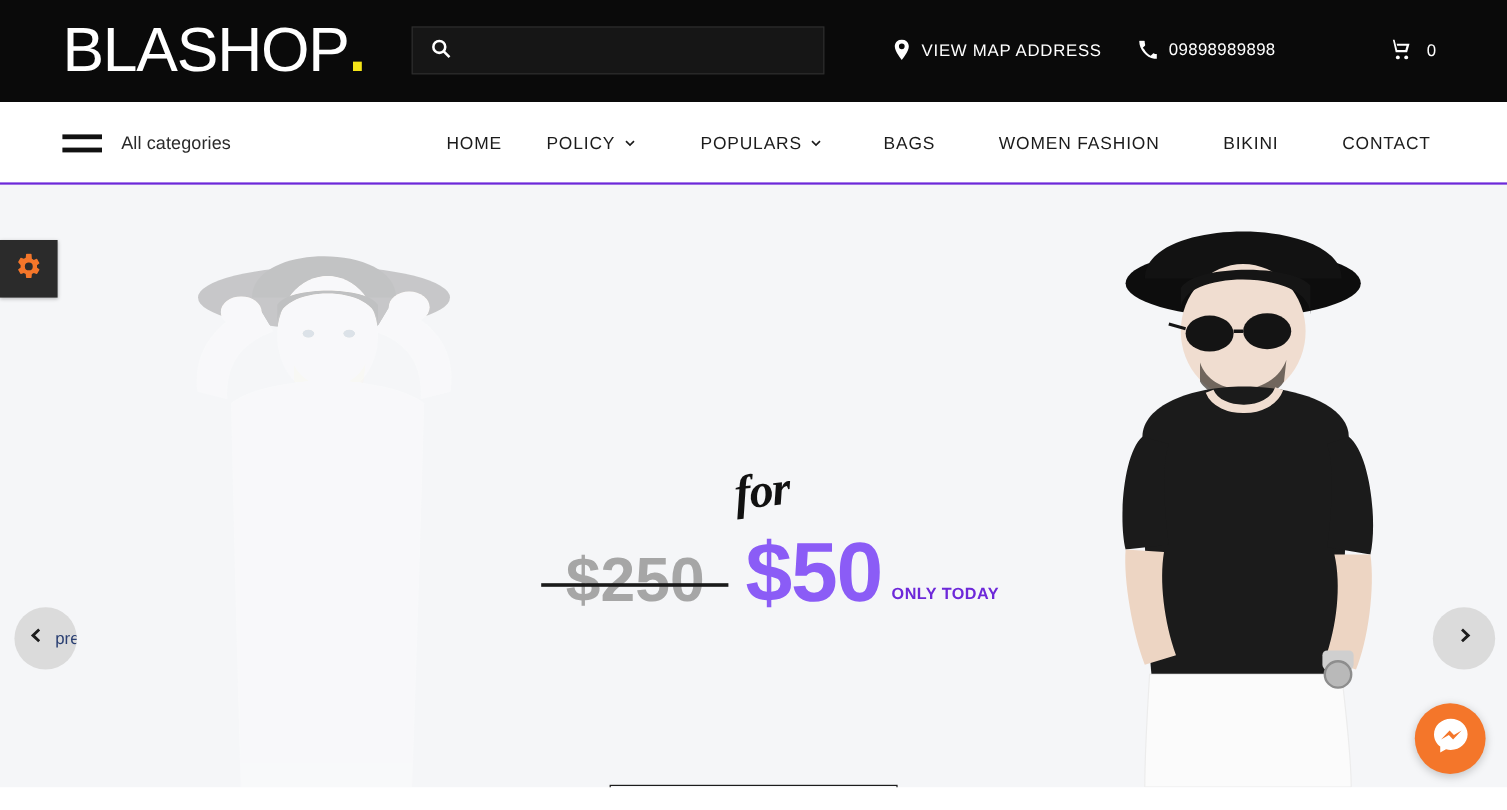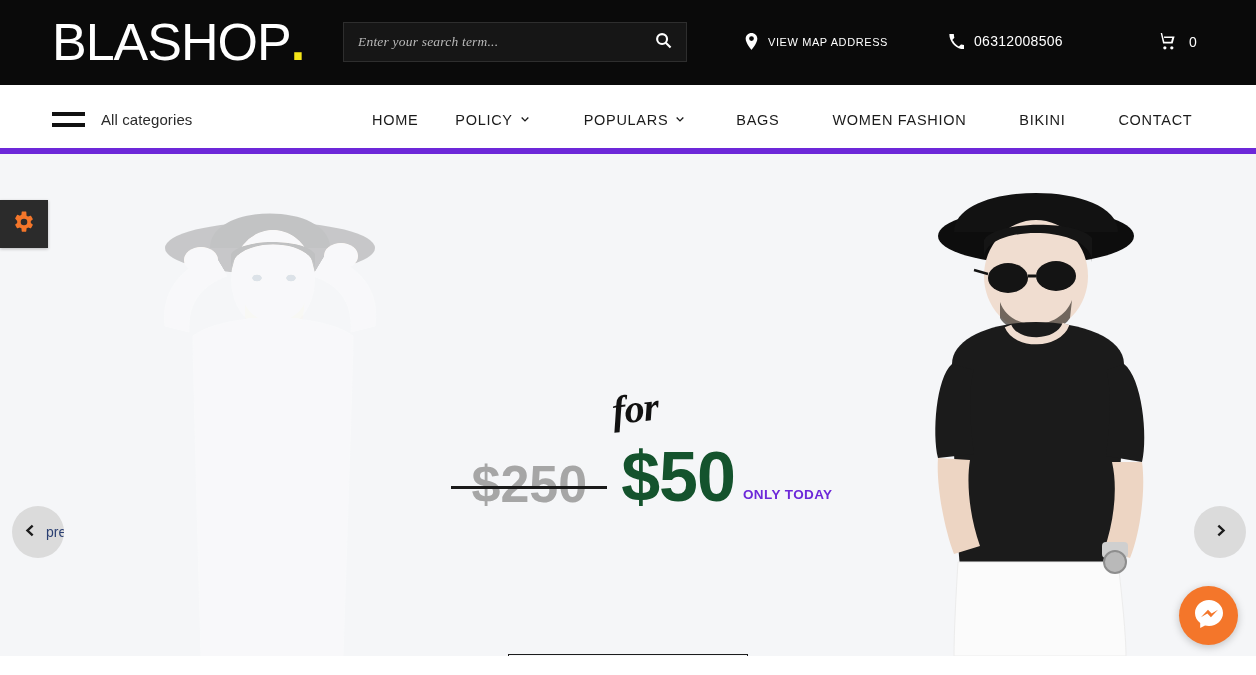--- a/index.html
+++ b/index.html
@@ -35,29 +35,29 @@
   }
   .searchbtn svg{ width:17px; height:17px; }
 
   .topinfo{ position:absolute; display:flex; align-items:center; color:#fff; }
   .map-block{ left:745px; top:33px; }
   .phone-block{ left:949px; top:33px; }
   .cart-block{ left:1158px; top:33px; }
 
   .topinfo .ico{ display:inline-flex; align-items:center; justify-content:center;
     margin-right:10px; color:#ffffff; }
-  .topinfo .txt{ font-size:11px; letter-spacing:.6px; color:#ffffff; white-space:nowrap; }
+  .topinfo .txt{ font-size:14px; letter-spacing:.6px; color:#ffffff; white-space:nowrap; }
   .phone-block .txt{ letter-spacing:.3px; font-size:14px;}
   .cart-block .txt{ font-size:14px; letter-spacing:0; }
   .cart-block .ico{ margin-right:12px; }
 
   
   .navbar{
     position:relative; width:1256px; height:69px; background:#ffffff;
-    border-bottom:6px solid #6d28d9; display:flex; align-items:center;
+    border-bottom:2px solid #6d28d9; display:flex; align-items:center;
   }
   .allcat{ position:absolute; left:52px; top:0; height:69px; display:flex; align-items:center; cursor:pointer;}
   .burger{ width:33px; display:flex; flex-direction:column; gap:7px; margin-right:16px; }
   .burger i{ display:block; height:4px; background:#111; border-radius:0; }
   .allcat .lbl{ font-size:15px; color:#2a2a2a; letter-spacing:.1px; }
 
   .mainnav{ position:absolute; left:372px; top:0; height:69px; display:flex; align-items:center; }
   .mainnav a{
     display:flex; align-items:center; text-decoration:none; color:#1b1b1b;
     font-size:14.5px; letter-spacing:.7px; white-space:nowrap; cursor:pointer;
@@ -106,21 +106,21 @@
   }
   .h-old{
     position:relative; font-size:52px; font-weight:700; color:#a6a6a6;
     letter-spacing:0; line-height:56px; padding:0 12px;
   }
   .h-old::after{
     content:""; position:absolute; left:-8px; right:-8px; top:54%;
     height:3px; background:#1a1a1a;
   }
   .h-new{
-    font-size:70px; font-weight:700; color:#14532d; line-height:70px;
+    font-size:70px; font-weight:700; color:#8b5cf6; line-height:70px;
     margin-left:22px; letter-spacing:-1px;
   }
   .h-only{
     font-size:13.5px; font-weight:700; color:#6d28d9; letter-spacing:.4px;
     margin-left:8px; position:relative; top:-10px;
   }
 
   .viewnow{
     position:absolute; left:50%; transform:translateX(-50%); top:500px;
     width:240px; height:44px; border:1px solid #1c1c1c; background:transparent;
@@ -159,21 +159,20 @@
 </head>
 <body>
 
 <div class="topbar">
 
   <div class="logo">
     <span>BLASHOP</span><span class="dot">.</span>
   </div>
 
   <div class="searchwrap">
-    <input type="text" placeholder="Enter your search term..." style="">
     <button class="searchbtn">
       <span>
         <svg viewBox="0 0 24 24" fill="none" stroke="currentColor" stroke-width="3">
           <circle cx="10" cy="10" r="7"></circle>
             <line x1="15.2" y1="15.2" x2="22" y2="22"></line>
         </svg>
       </span>
     </button>
   </div>
 
@@ -185,21 +184,21 @@
     </span>
     <span class="txt">VIEW MAP ADDRESS</span>
   </div>
 
   <div class="topinfo phone-block" style="left:949px;top:33px;">
     <span class="ico">
       <svg width="15" height="15" viewBox="0 0 24 24" fill="currentColor">
         <path d="M6.6 10.8c1.9 3.7 4.9 6.7 8.6 8.6l2.9-2.9c.4-.4.9-.5 1.3-.3 1.4.5 3 .7 4.6.7.7 0 1.3.6 1.3 1.3v4.6c0 .7-.6 1.3-1.3 1.3C11.6 24 0 12.4 0 0c0-.7.6-1.3 1.3-1.3h4.6C6.6-1.3 7.2-.7 7.2 0c0 1.6.3 3.2.7 4.6.1.5 0 .9-.3 1.3l-2.9 2.9z" transform="translate(0.6,0.6)"></path>
       </svg>
     </span>
-    <span class="txt">06312008506</span>
+    <span class="txt">09898989898</span>
   </div>
 
   <div class="topinfo cart-block" style="left:1158px;top:33px;">
     <span class="ico">
       <svg width="19" height="17" viewBox="0 0 24 22" fill="currentColor">
         <path d="M0 0h3.2l3.1 13.6h12.3l2.6-9.2H7.3l.5 2.2H18l-1.3 4.6H7.9L5 0H0z"></path>
         <circle cx="8.6" cy="19.2" r="2.1"></circle>
           <circle cx="17.6" cy="19.2" r="2.1"></circle>
       </svg>
     </span>

